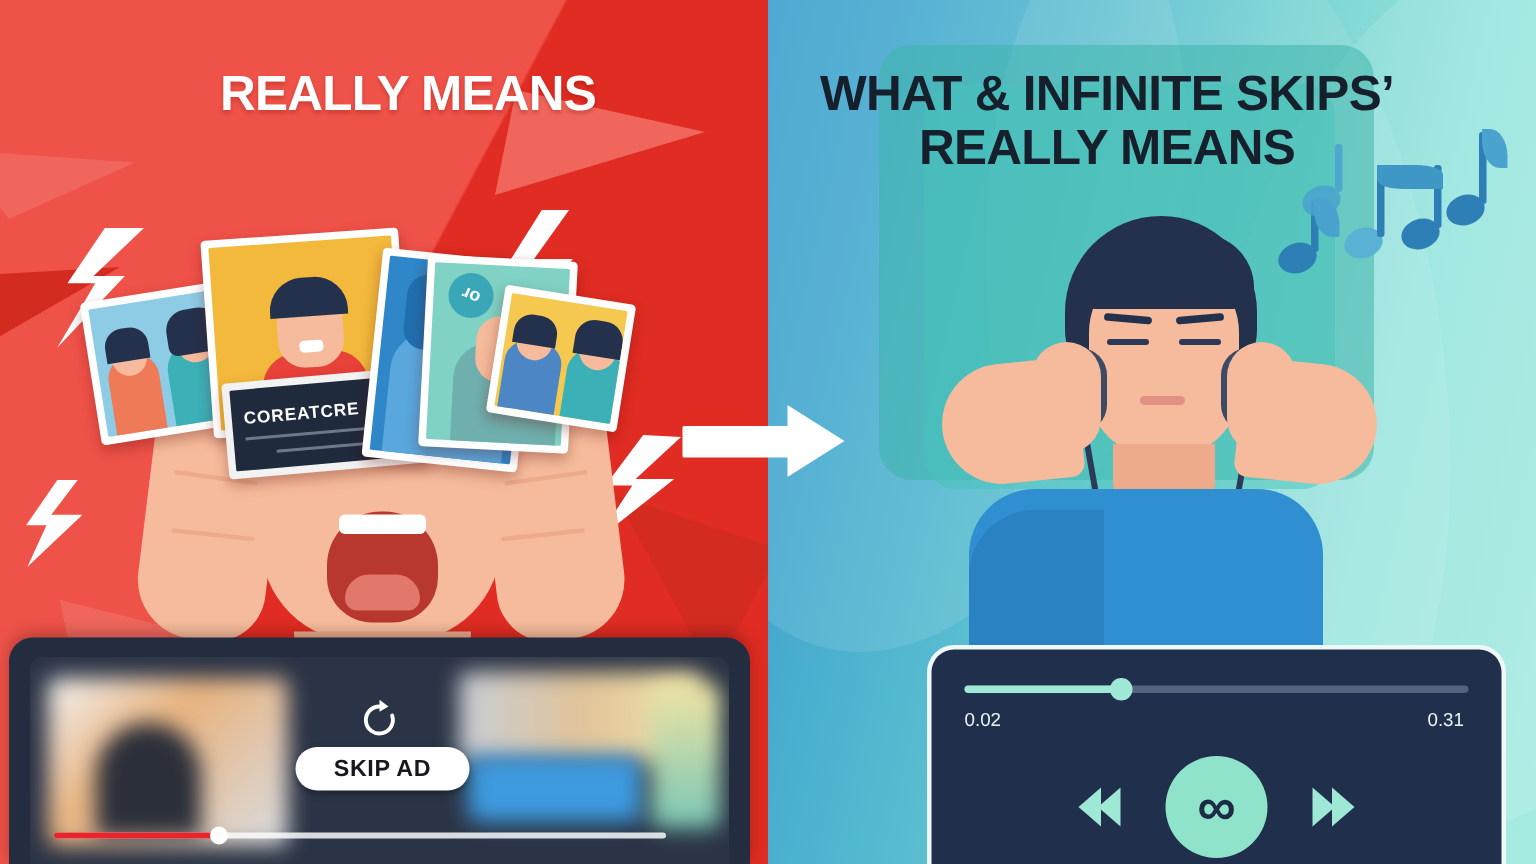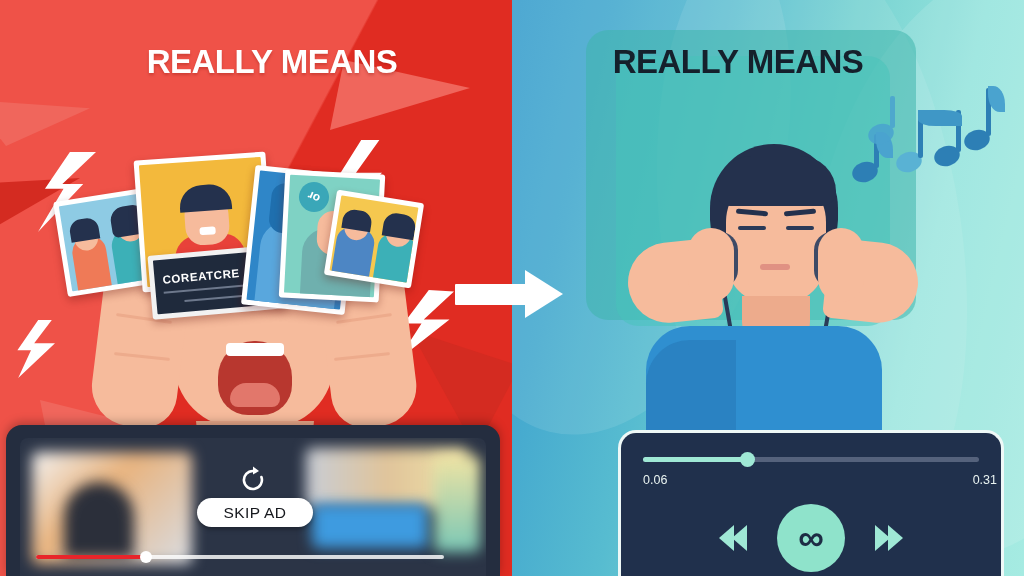--- a/index.html
+++ b/index.html
@@ -61,40 +61,40 @@
   
   #ad-device{position:absolute;left:6px;top:425px;width:494px;height:151px;
      background:#242d3f;border-radius:16px 16px 0 0;z-index:45;overflow:hidden;
      box-shadow:0 -3px 10px rgba(0,0,0,.25);}
   #ad-screen{position:absolute;left:14px;top:13px;right:14px;bottom:0;
      background:#2b3446;border-radius:8px 8px 0 0;overflow:hidden;}
   .blur-thumb{position:absolute;filter:blur(7px);border-radius:6px;}
   #skip-ad-button{position:absolute;left:197px;top:498px;width:116px;height:29px;
      background:#fff;border-radius:15px;z-index:50;display:flex;align-items:center;justify-content:center;
      box-shadow:0 2px 5px rgba(0,0,0,.35);}
-  #skip-ad-button span{font-size:15.5px;font-weight:normal;color:#16181d;letter-spacing:.4px;}
+  #skip-ad-button span{font-size:15.5px;font-weight:bold;color:#16181d;letter-spacing:.4px;}
   #replay-icon{position:absolute;left:238px;top:465px;width:30px;height:30px;z-index:50;}
   #ad-progress{position:absolute;left:36px;top:555px;width:408px;height:4px;
      background:rgba(255,255,255,.82);border-radius:2px;z-index:50;}
   #ad-progress-fill{position:absolute;left:0;top:0;height:4px;width:27%;background:#e8252a;border-radius:2px;}
   #ad-progress-handle{position:absolute;left:27%;top:-4px;width:12px;height:12px;margin-left:-6px;
      background:#fff;border-radius:50%;}
 
   
   #music-player{position:absolute;left:618px;top:430px;width:380px;height:146px;
      background:#20304c;border:3px solid #eef8f7;border-bottom:none;border-radius:18px 18px 0 0;
      z-index:45;overflow:hidden;}
   #mp-progress{position:absolute;left:22px;top:24px;width:336px;height:5px;
      background:#55627c;border-radius:3px;}
   #mp-progress-fill{position:absolute;left:0;top:0;height:5px;width:31%;background:#9fe8d5;border-radius:3px;}
   #mp-progress-handle{position:absolute;left:31%;top:-5px;margin-left:-7px;width:15px;height:15px;
      background:#9fe8d5;border-radius:50%;}
   .mp-time{position:absolute;top:40px;font-size:12.5px;color:#e9f3f1;}
   #mp-time-current{left:22px;}
-  #mp-time-total{right:4px;}
+  #mp-time-total{right:25px;}
   #mp-controls{position:absolute;left:0;top:66px;width:380px;height:78px;
      display:flex;align-items:center;justify-content:center;gap:30px;}
   .mp-btn{display:flex;align-items:center;}
   .tri-l{width:0;height:0;border-top:13px solid transparent;border-bottom:13px solid transparent;
          border-right:15px solid #9fe8d5;}
   .tri-r{width:0;height:0;border-top:13px solid transparent;border-bottom:13px solid transparent;
          border-left:15px solid #9fe8d5;}
   #infinity-button{width:68px;height:68px;border-radius:50%;background:#8fe3cb;
      display:flex;align-items:center;justify-content:center;}
   #infinity-button span{font-size:36px;font-weight:bold;color:#1d2c44;line-height:1;}
@@ -284,37 +284,38 @@
   <div id="ad-progress">
     <div id="ad-progress-fill"></div>
     <div id="ad-progress-handle"></div>
   </div>
 
   <div id="music-player">
     <div id="mp-progress">
       <div id="mp-progress-fill"></div>
       <div id="mp-progress-handle"></div>
     </div>
-    <div class="mp-time" id="mp-time-current">0.06</div>
+    <div class="mp-time" id="mp-time-current">0.02</div>
     <div class="mp-time" id="mp-time-total">0.31</div>
     <div id="mp-controls">
       <div class="mp-btn">
         <span class="tri-l"></span>
         <span class="tri-l" style="margin-left:-2px;"></span>
       </div>
       <div id="infinity-button">
         <span>∞</span>
       </div>
       <div class="mp-btn">
         <span class="tri-r"></span>
         <span class="tri-r" style="margin-left:-2px;"></span>
       </div>
     </div>
   </div>
 
   <div class="headline" id="headline-left">
     <span class="hl-line">REALLY MEANS</span>
   </div>
   <div class="headline" id="headline-right">
+    <span class="hl-line">WHAT &amp; INFINITE SKIPS’</span>
     <span class="hl-line">REALLY MEANS</span>
   </div>
 
 </div>
 
 </body></html>

